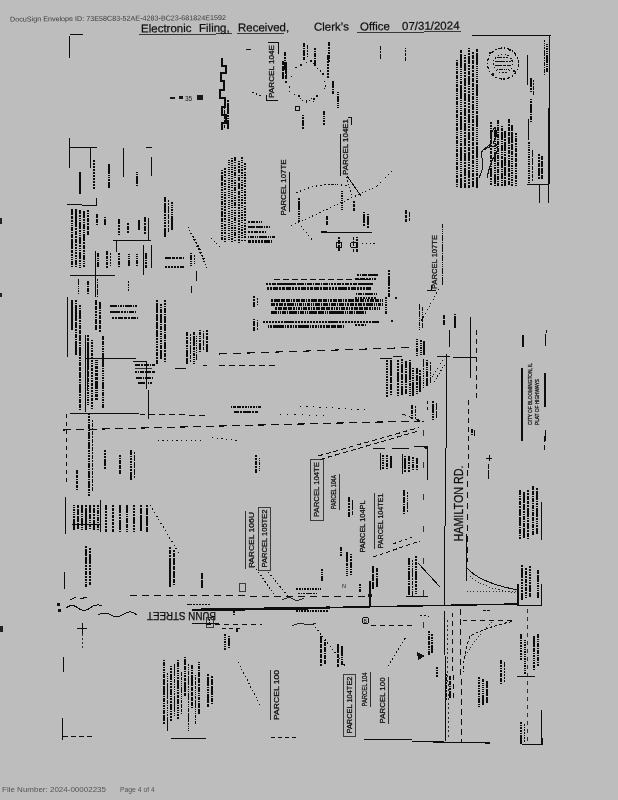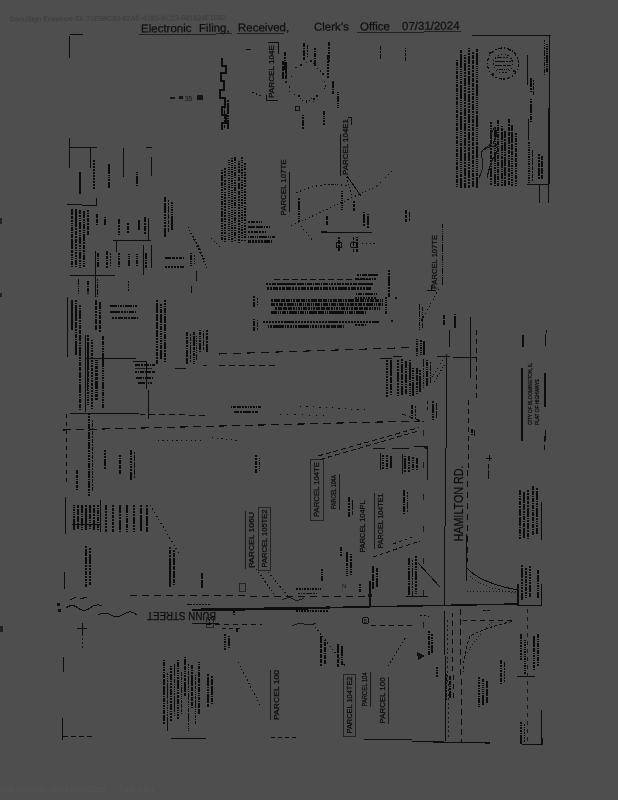--- a/index.html
+++ b/index.html
@@ -1,16 +1,16 @@
 <!DOCTYPE html>
 <html><head>
 <meta charset="utf-8">
 <style>
 html,body{margin:0;padding:0;background:#fff;-webkit-font-smoothing:antialiased;}
-#page{position:relative;width:618px;height:800px;background:#1d4ed8;overflow:hidden;
+#page{position:relative;width:618px;height:800px;background:#c4b5fd;overflow:hidden;
 font-family:"Liberation Sans",sans-serif;filter:grayscale(1);}
 svg{position:absolute;top:0;left:0;}
 text{font-family:"Liberation Sans",sans-serif;}
 </style>
 </head>
 <body>
 <div id="page">
 <svg width="618" height="800" viewBox="0 0 618 800" shape-rendering="crispEdges">
 
 <text x="10" y="21.5" font-size="7" fill="#3a3a3a" textLength="216" lengthAdjust="spacingAndGlyphs" transform="rotate(-0.4 10 21.5)">DocuSign Envelope ID: 73E58C83-52AE-4283-BC23-681824E1592</text>

